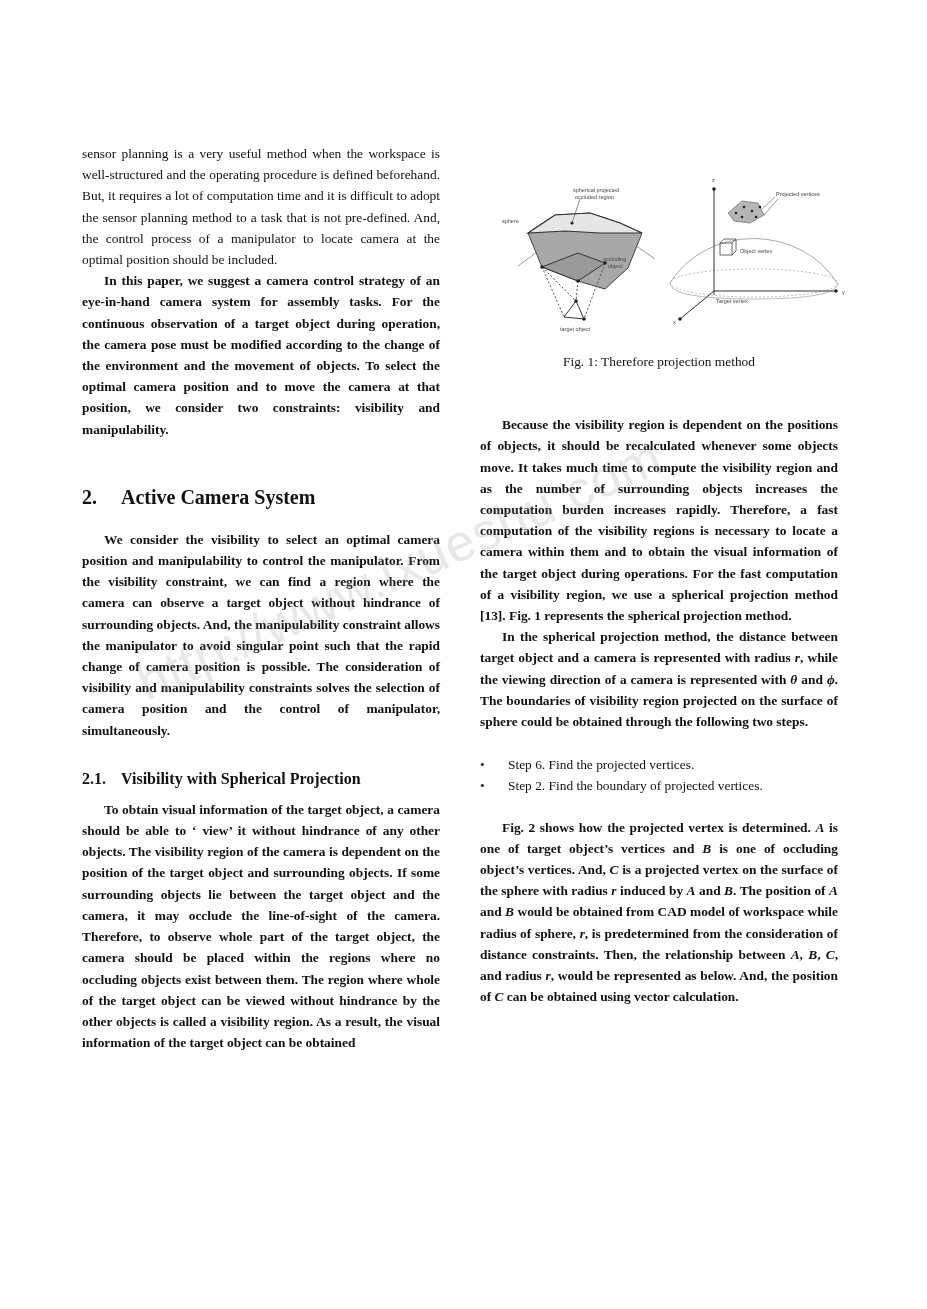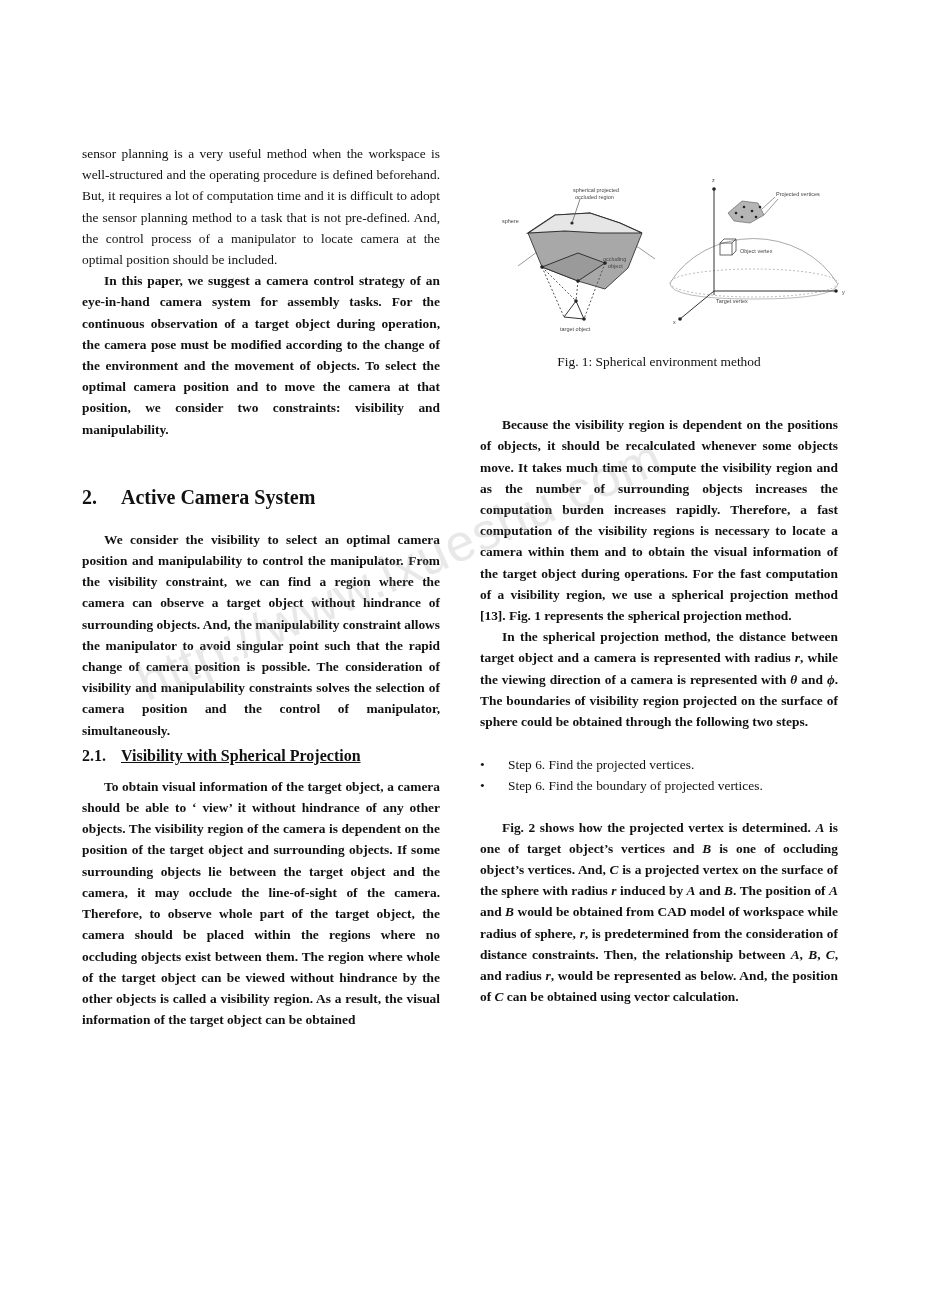--- a/index.html
+++ b/index.html
@@ -35,21 +35,21 @@
 
   <div class="col col-left">
     <p>sensor planning is a very useful method when the workspace is well-structured and the operating procedure is defined beforehand. But, it requires a lot of computation time and it is difficult to adopt the sensor planning method to a task that is not pre-defined. And, the control process of a manipulator to locate camera at the optimal position should be included.</p>
     <p class="indent">In this paper, we suggest a camera control strategy of an eye-in-hand camera system for assembly tasks. For the continuous observation of a target object during operation, the camera pose must be modified according to the change of the environment and the movement of objects. To select the optimal camera position and to move the camera at that position, we consider two constraints: visibility and manipulability.</p>
 
     <h2 style="margin-top:43px; margin-bottom:18px;">
       <span class="num">2.</span><span>Active Camera System</span>
     </h2>
     <p class="indent">We consider the visibility to select an optimal camera position and manipulability to control the manipulator. From the visibility constraint, we can find a region where the camera can observe a target object without hindrance of surrounding objects. And, the manipulability constraint allows the manipulator to avoid singular point such that the rapid change of camera position is possible. The consideration of visibility and manipulability constraints solves the selection of camera position and the control of manipulator, simultaneously.</p>
 
-    <h3 style="margin-top:4px; margin-bottom:10px;text-decoration:underline;">
+    <h3 style="margin-top:27px; margin-bottom:10px;">
       <span class="num">2.1.</span><span>Visibility with Spherical Projection</span>
     </h3>
     <p class="indent">To obtain visual information of the target object, a camera should be able to ‘ view’ it without hindrance of any other objects. The visibility region of the camera is dependent on the position of the target object and surrounding objects. If some surrounding objects lie between the target object and the camera, it may occlude the line-of-sight of the camera. Therefore, to observe whole part of the target object, the camera should be placed within the regions where no occluding objects exist between them. The region where whole of the target object can be viewed without hindrance by the other objects is called a visibility region. As a result, the visual information of the target object can be obtained</p>
   </div>
 
   <div class="col col-right">
 
     <div class="figure">
       <svg width="365" height="168" viewBox="0 0 365 168" style="font-family:'Liberation Sans',sans-serif;">
 
@@ -102,29 +102,29 @@
           <line x1="284" y1="44" x2="298" y2="28" stroke="#555" stroke-width="0.6"></line>
           <text x="296" y="25" font-size="5.5" fill="#444">Projected vertices</text>
           <rect x="240" y="72" width="12" height="12" fill="none" stroke="#444" stroke-width="0.8"></rect>
           <polyline points="240,72 244,68 256,68 256,80 252,84" fill="none" stroke="#444" stroke-width="0.8"></polyline>
           <line x1="252" y1="72" x2="256" y2="68" stroke="#444" stroke-width="0.8"></line>
           <text x="260" y="82" font-size="5.5" fill="#444">Object vertex</text>
           <text x="236" y="132" font-size="5.5" fill="#444">Target vertex</text>
         </g>
       </svg>
     </div>
-    <p class="fig-caption">Fig. 1: Spherical environment method</p>
+    <p class="fig-caption">Fig. 1: Therefore projection method</p>
 
     <p class="indent" style="margin-top:42px;">Because the visibility region is dependent on the positions of objects, it should be recalculated whenever some objects move. It takes much time to compute the visibility region and as the number of surrounding objects increases the computation burden increases rapidly. Therefore, a fast computation of the visibility regions is necessary to locate a camera within them and to obtain the visual information of the target object during operations. For the fast computation of a visibility region, we use a spherical projection method [13]. Fig. 1 represents the spherical projection method.</p>
 
     <p class="indent"><span>In the spherical projection method, the distance between target object and a camera is represented with radius </span><span class="math">r</span><span>, while the viewing direction of a camera is represented with </span><span class="math">θ</span><span> and </span><span class="math">ϕ</span><span>. The boundaries of visibility region projected on the surface of sphere could be obtained through the following two steps.</span></p>
 
     <ul class="steps" style="margin-top:22px;">
       <li><span class="bullet">•</span><span>Step 6. Find the projected vertices.</span></li>
-      <li><span class="bullet">•</span><span>Step 6. Find the boundary of projected vertices.</span></li>
+      <li><span class="bullet">•</span><span>Step 2. Find the boundary of projected vertices.</span></li>
     </ul>
 
     <p class="indent" style="margin-top:20px;"><span>Fig. 2 shows how the projected vertex is determined. </span><span class="math">A</span><span> is one of target object’s vertices and </span><span class="math">B</span><span> is one of occluding object’s vertices. And, </span><span class="math">C</span><span> is a projected vertex on the surface of the sphere with radius </span><span class="math">r</span><span> induced by </span><span class="math">A</span><span> and </span><span class="math">B</span><span>. The position of </span><span class="math">A</span><span> and </span><span class="math">B</span><span> would be obtained from CAD model of workspace while radius of sphere, </span><span class="math">r</span><span>, is predetermined from the consideration of distance constraints. Then, the relationship between </span><span class="math">A</span><span>, </span><span class="math">B</span><span>, </span><span class="math">C</span><span>, and radius </span><span class="math">r</span><span>, would be represented as below. And, the position of </span><span class="math">C</span><span> can be obtained using vector calculation.</span></p>
   </div>
 
   <div class="watermark">
     <span>http://www.ixueshu.com</span>
   </div>
 </div>
 

